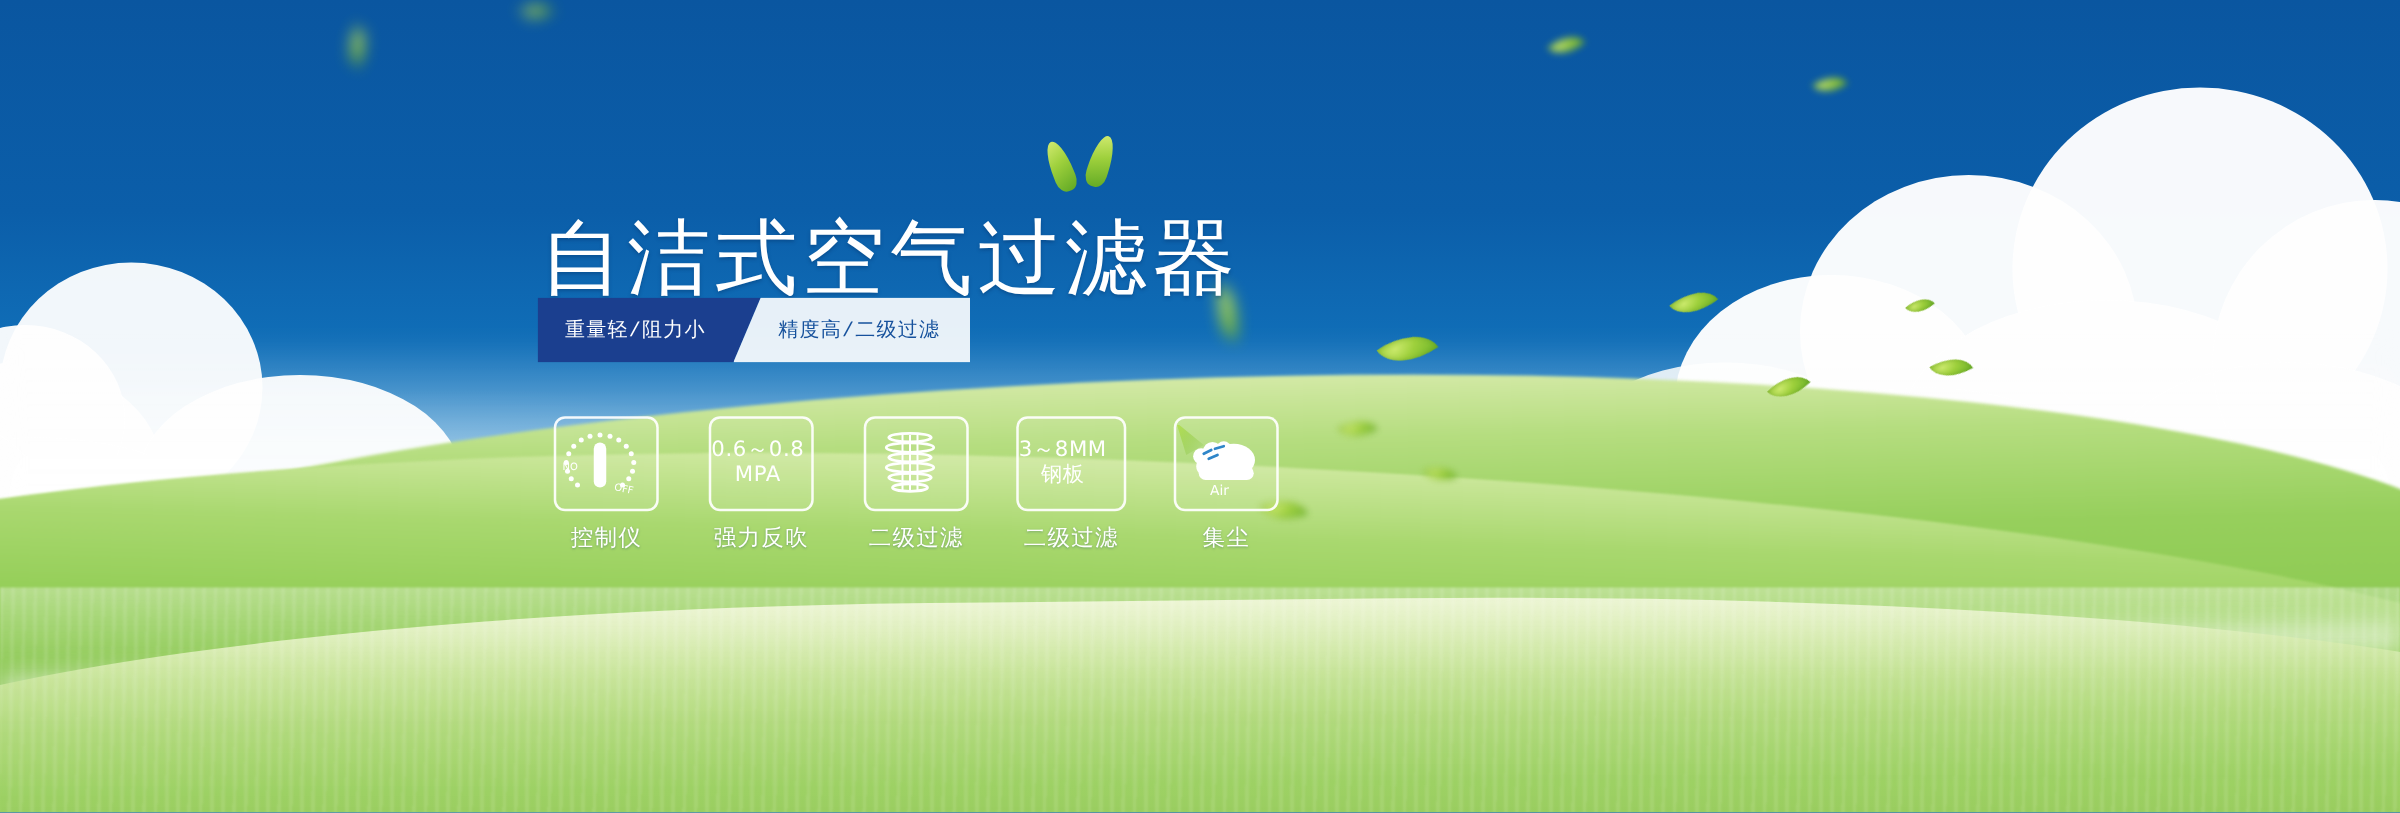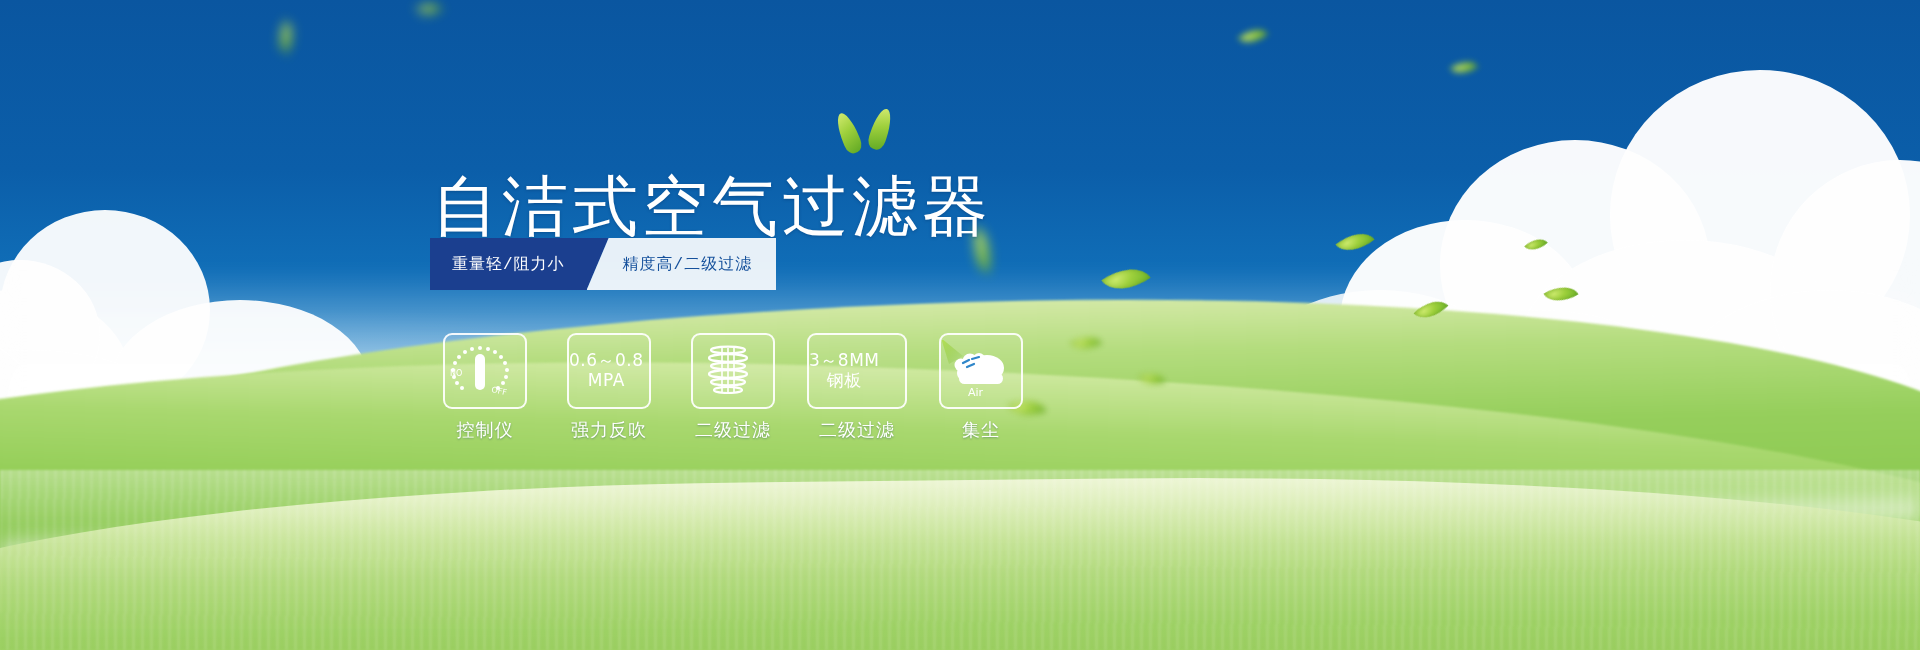--- a/index.html
+++ b/index.html
@@ -127,21 +127,21 @@
 
   
   .features{position:absolute;left:438px;top:333px;display:flex;gap:30px;align-items:flex-start;}
   .feature{width:94px;display:flex;flex-direction:column;align-items:center;}
   .fbox{
     width:84px;height:76px;border:2px solid rgba(255,255,255,.92);
     border-radius:9px;background:rgba(255,255,255,.07);
     display:flex;align-items:center;
     box-sizing:border-box;
   }
-  .fbox.wide{width:100px;}
+  .fbox.wide{width:88px;}
   .ftext{
     color:#ffffff;text-align:center;line-height:1.15;
     font-size:17px;letter-spacing:.5px;
     font-family:"DejaVu Sans","Liberation Sans",sans-serif;
   }
   .fcaption{
     margin-top:9px;color:#ffffff;font-size:18px;letter-spacing:1px;white-space:nowrap;
     text-shadow:0 1px 2px rgba(0,50,100,.35);
     font-family:"DejaVu Sans","Liberation Sans",sans-serif;
   }

